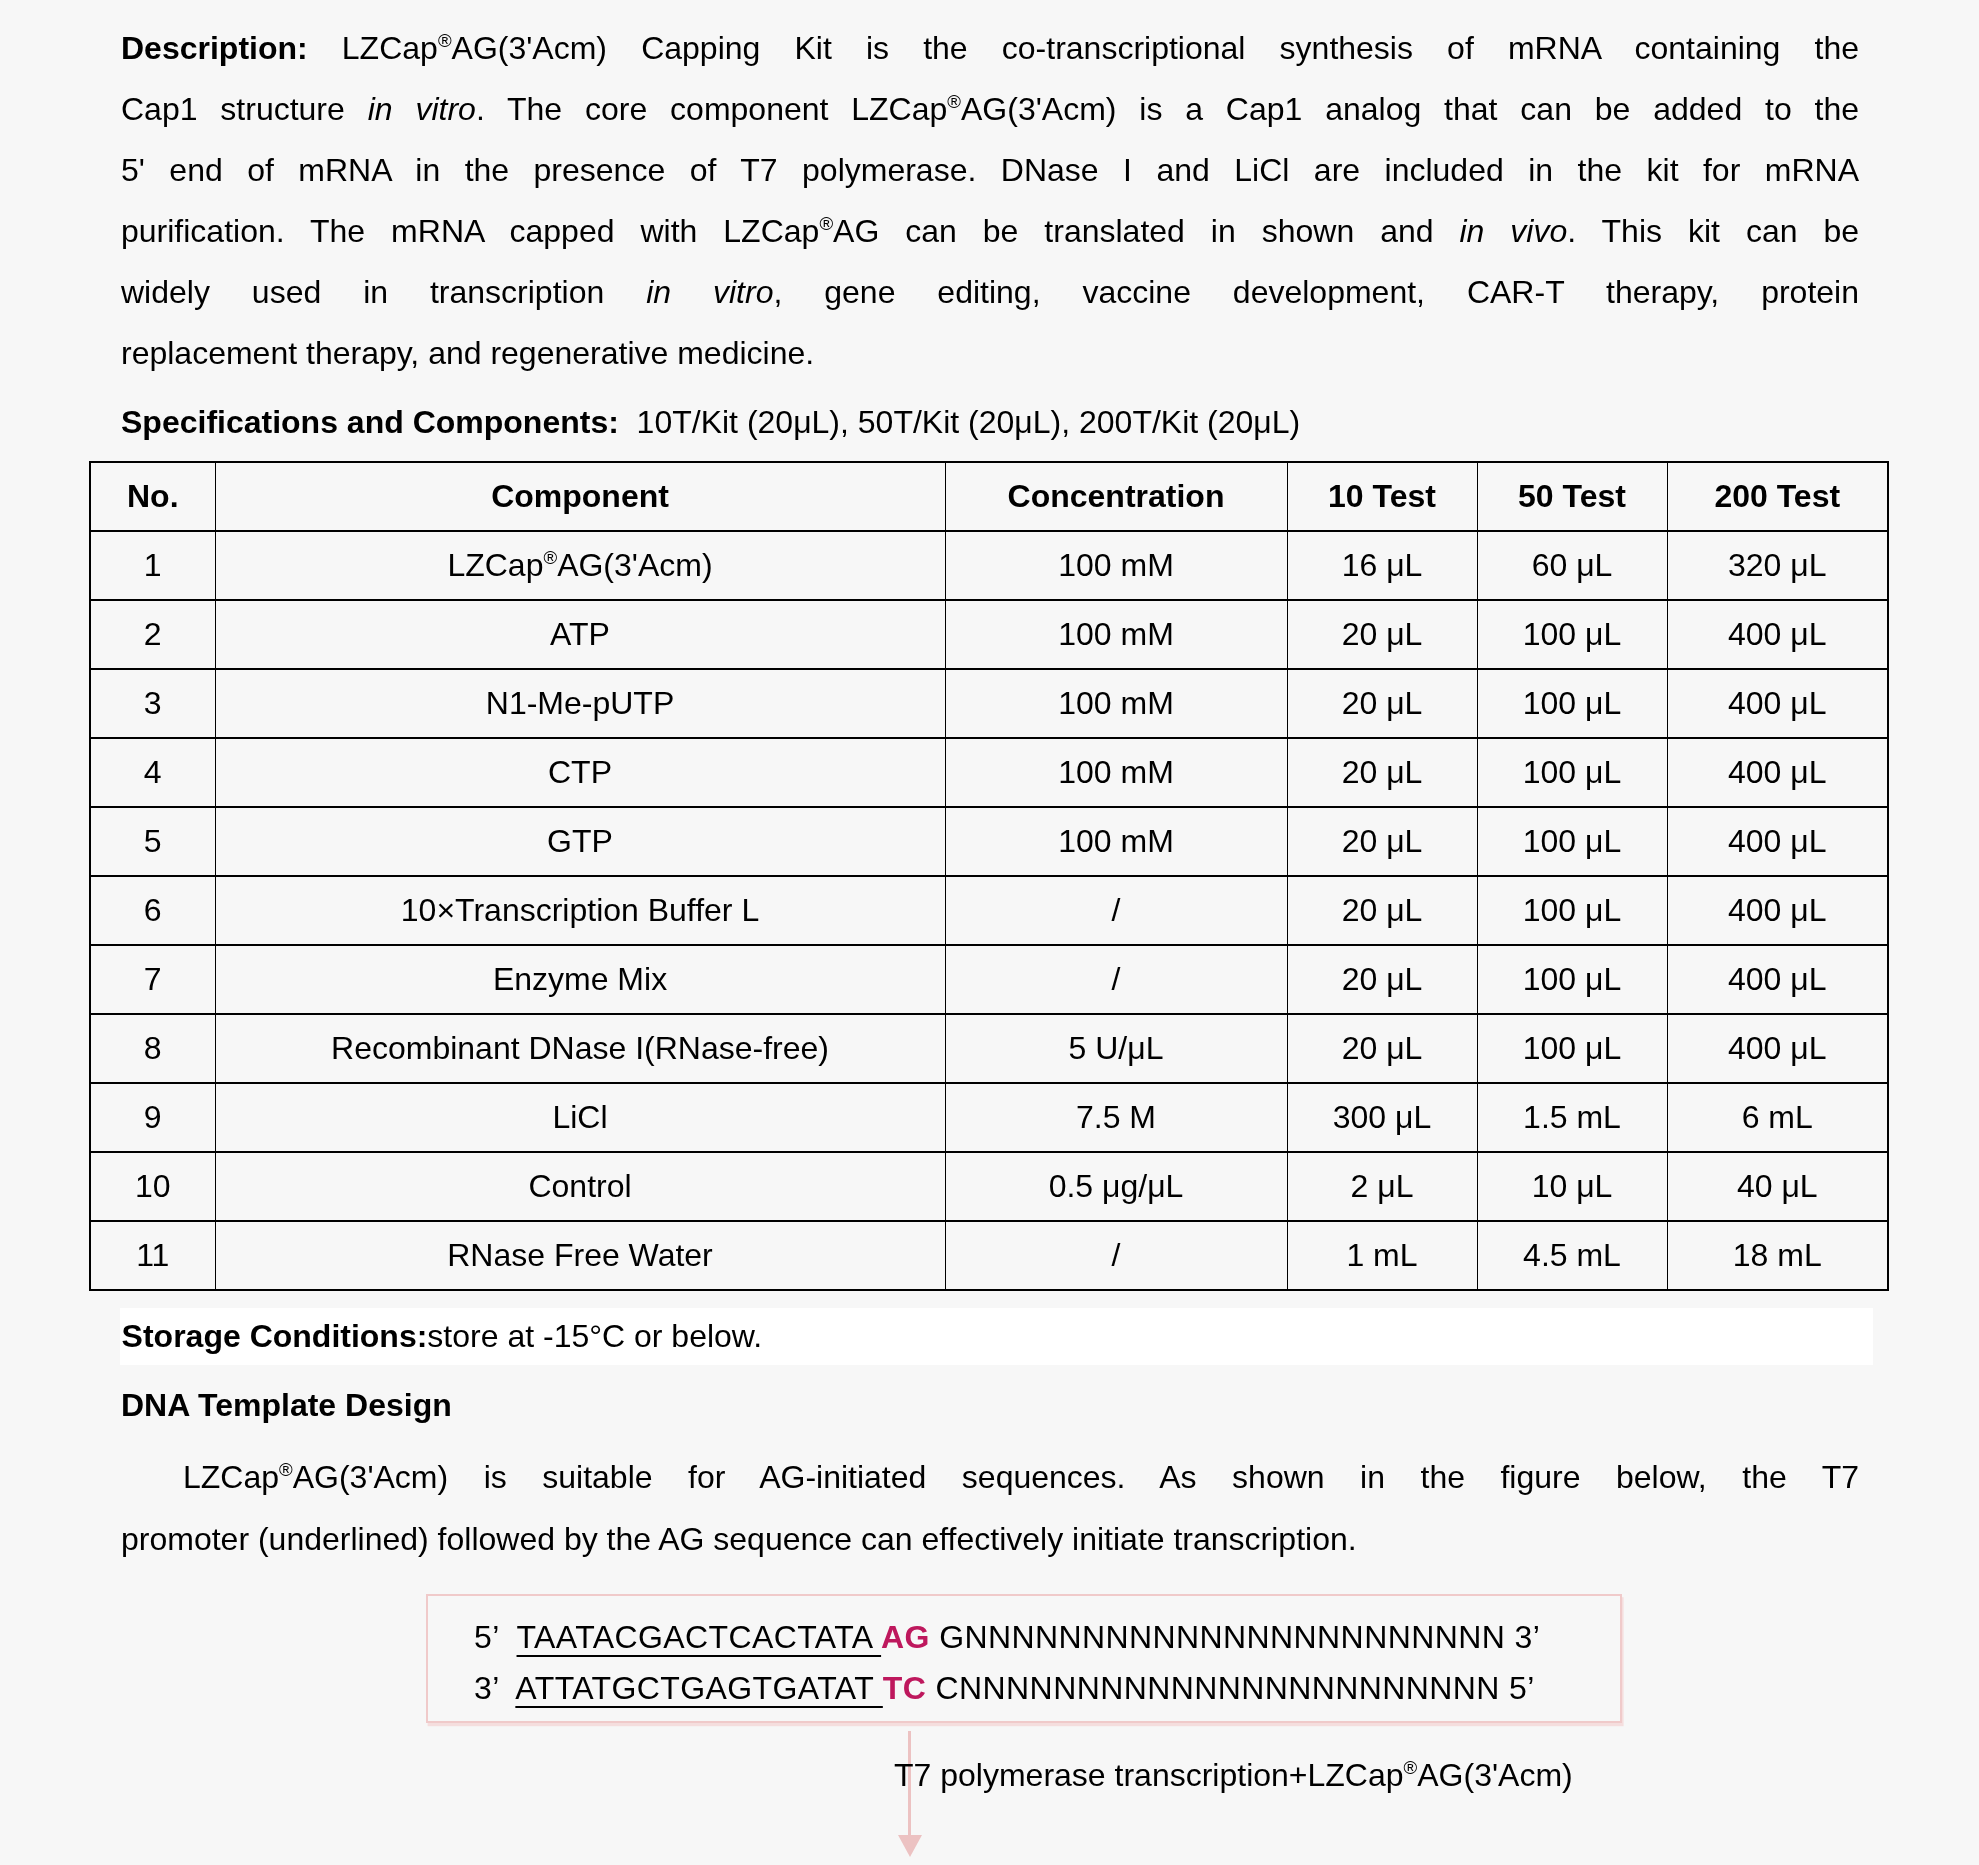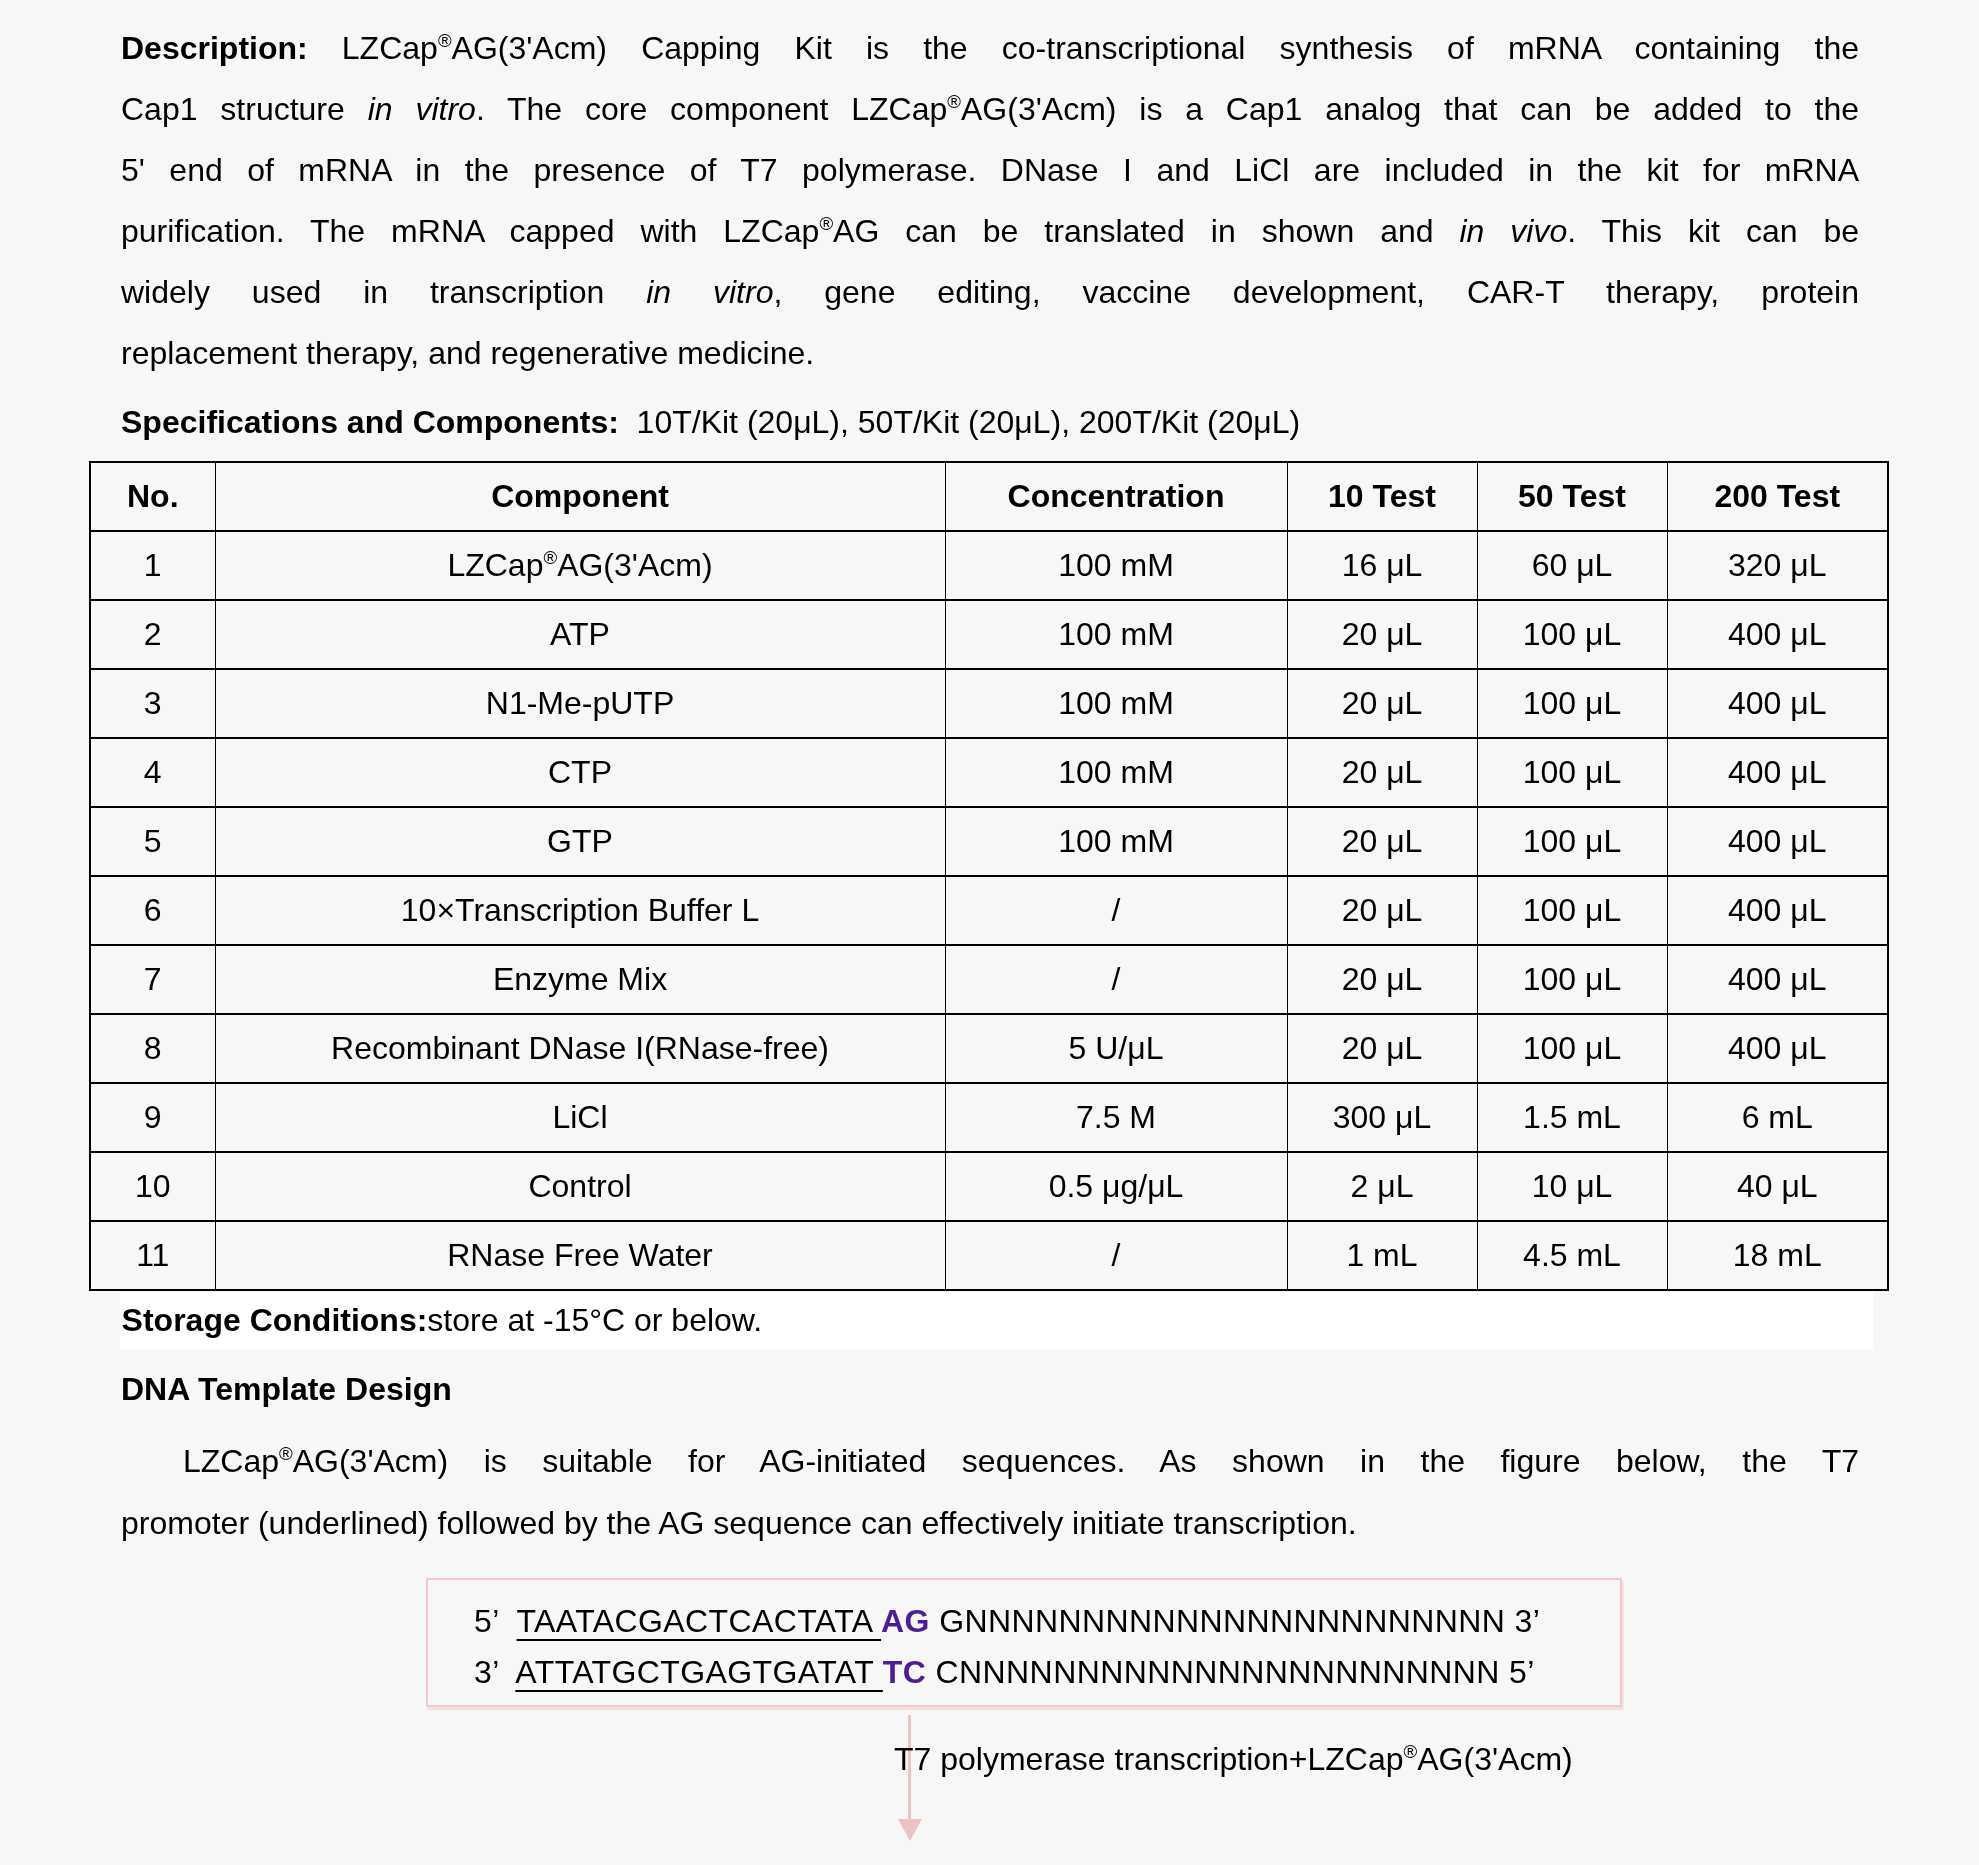--- a/index.html
+++ b/index.html
@@ -3,42 +3,42 @@
 <meta charset="utf-8">
 <style>
   html,body{margin:0;padding:0}
   body{
     width:1979px;height:1866px;overflow:hidden;
     background:#f7f7f7;color:#000;
     font-family:"Liberation Sans","DejaVu Sans",sans-serif;
   }
   .seg-b{font-weight:bold}
   .seg-i{font-style:italic}
-  .seg-red{color:#4c1d95}
+  .seg-red{color:#be185d}
   .seg-u{text-decoration:underline;text-decoration-thickness:2.4px;text-underline-offset:7.2px}
   sup{font-size:58%;vertical-align:super;line-height:0}
 
   .desc{margin:17.6px 120px 0 121px;font-size:32px;line-height:61px}
   .jl{text-align:justify;text-align-last:justify}
   .specs{margin:8px 120px 0 121px;font-size:32px;line-height:61px;white-space:pre-wrap}
 
   table.components{
     border-collapse:collapse;table-layout:fixed;
     margin:8px 0 0 89px;width:1798px;
     font-size:32px;border:2.4px solid #000;
   }
   table.components th,table.components td{
     border-left:1.2px solid #000;border-right:1.2px solid #000;
     border-top:2px solid #000;border-bottom:2px solid #000;
     text-align:center;vertical-align:middle;height:67px;padding:0 3.2px;
     overflow:hidden;
   }
   table.components th{font-weight:bold}
 
-  .storage{margin:1px 0 0 120px;width:1753px;height:57px;background:#ffffff;
+  .storage{margin:17px 0 0 120px;width:1753px;height:57px;background:#ffffff;
            font-size:32px;display:flex;align-items:center;padding-left:1.6px;box-sizing:border-box}
   .dna-heading{margin:19px 120px 0 121px;font-size:32px;font-weight:bold;line-height:43px}
   .para2{margin:19px 120px 0 121px;font-size:32px;line-height:62px}
   .para2 .indent{text-indent:62px}
 
   .figure{position:relative;height:310px;margin-top:24px}
   .seqbox{
     position:absolute;left:426px;top:0;width:1196px;height:129px;box-sizing:border-box;
     border:2.4px solid #f0caca;box-shadow:1.6px 3.2px 0 #f5dede;
     padding:16px 0 0 46px;

